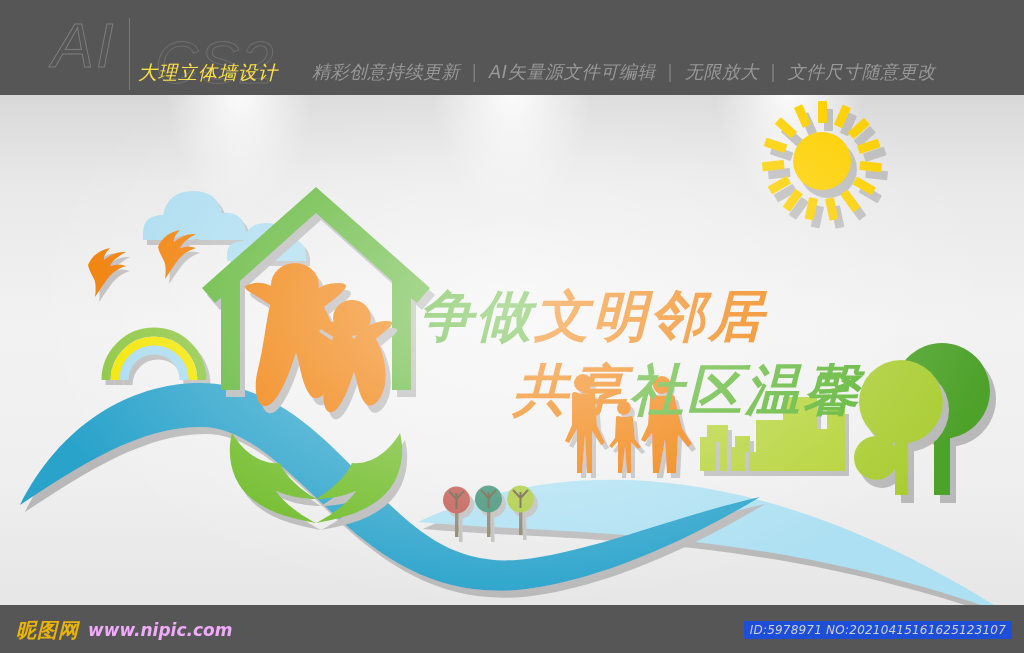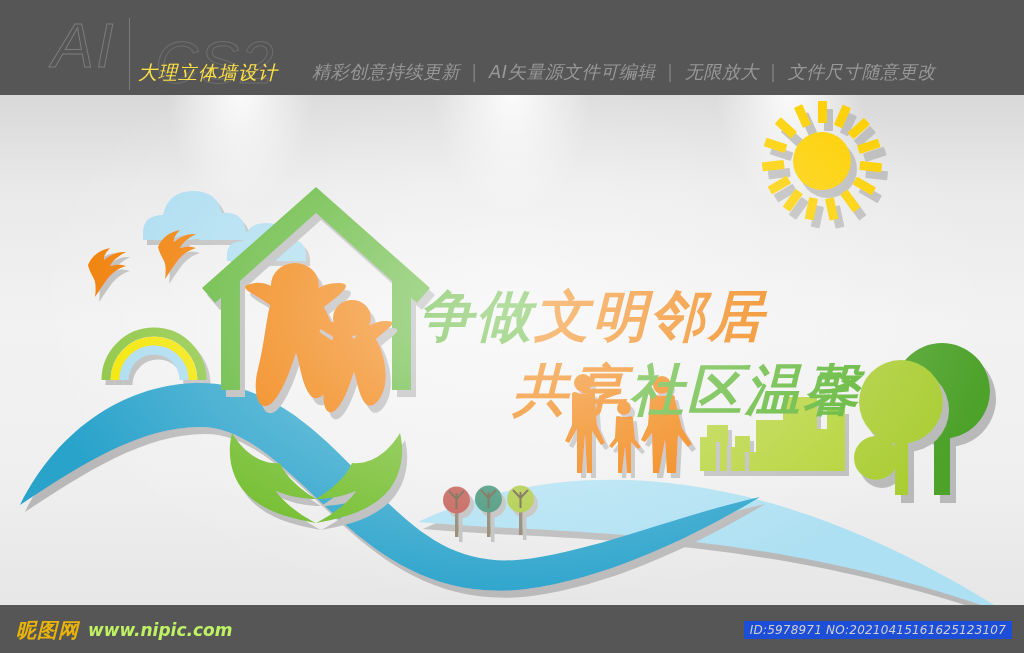--- a/index.html
+++ b/index.html
@@ -48,21 +48,21 @@
   .t-line1{left:418px;top:194px;font-size:55px;line-height:55px;}
   .t-line2{left:513px;top:268px;font-size:55px;line-height:55px;}
   .g{color:#5cb531;}
   .o{color:#f07c00;}
   .title .sh{position:absolute;left:4px;top:5px;color:#c4c4c4;z-index:-1;}
 
   
   .footer{position:absolute;left:0;top:605px;width:1024px;height:48px;background:#565656;}
   .footer .brand-cn{position:absolute;left:16px;top:12px;font-size:20px;color:#eab308;
         font-family:"DejaVu Sans",sans-serif;letter-spacing:1px;font-weight:bold;}
-  .footer .brand-url{position:absolute;left:88px;top:15px;font-size:17px;color:#bef264;
+  .footer .brand-url{position:absolute;left:88px;top:15px;font-size:17px;color:#f0abfc;
         font-family:"DejaVu Sans",sans-serif;font-weight:bold;}
   .footer .idcode{position:absolute;right:12px;top:16px;font-size:12px;color:#cfcfcf;
         font-family:"DejaVu Sans",sans-serif;background:#1d4ed8;padding:2px 6px;letter-spacing:0.2px;}
 </style>
 </head>
 <body>
 
 <div id="stage">
 
   <div class="topbar">

